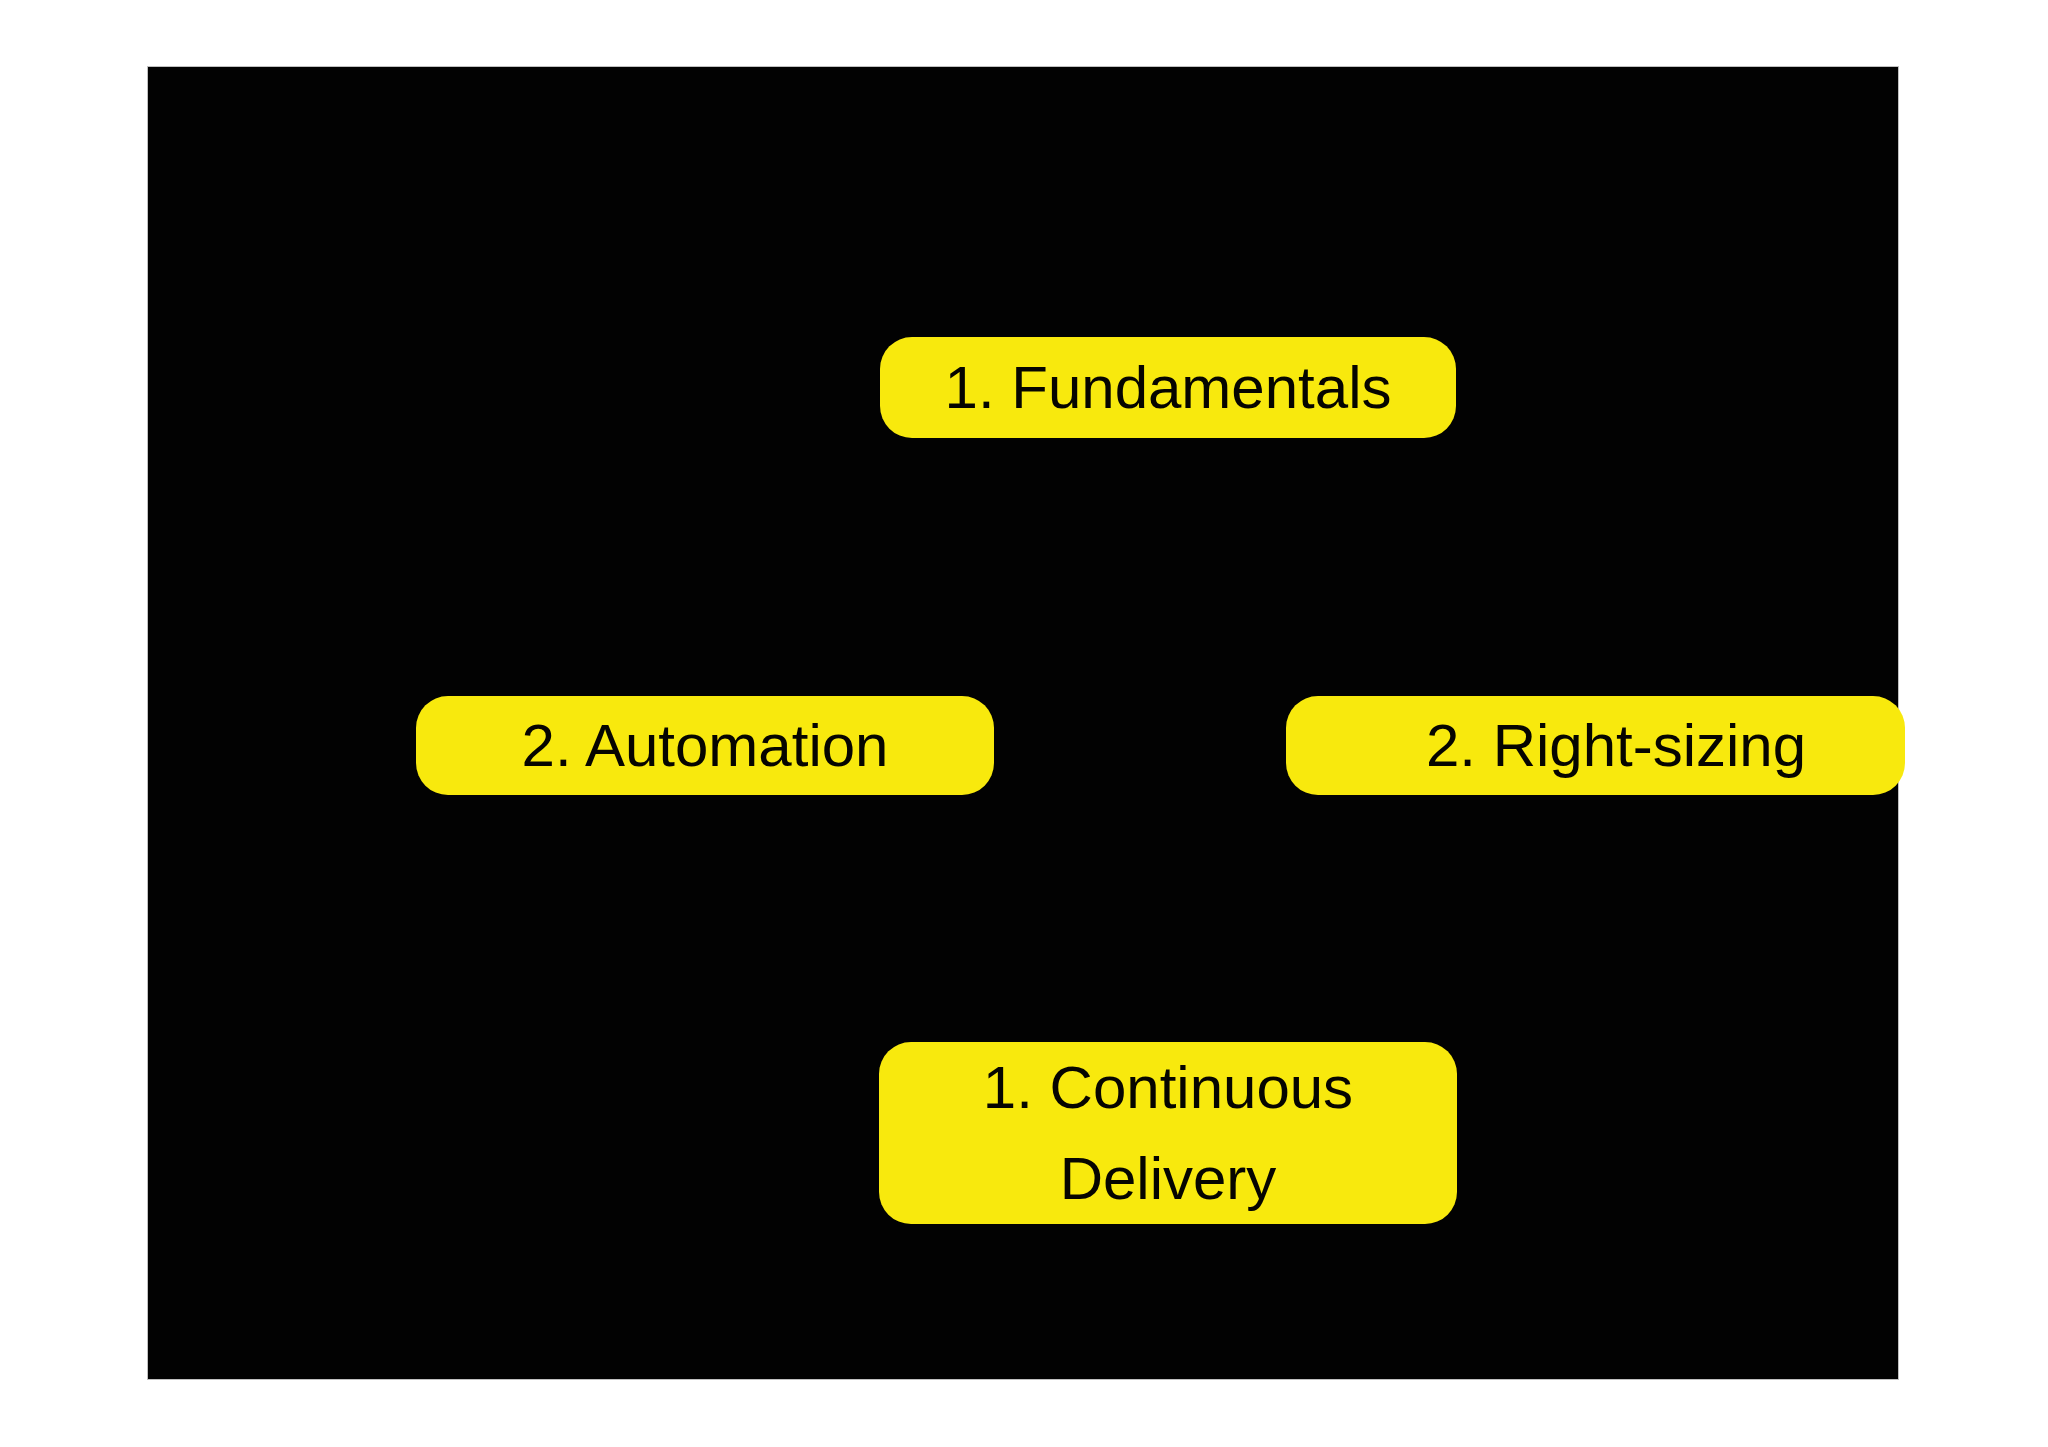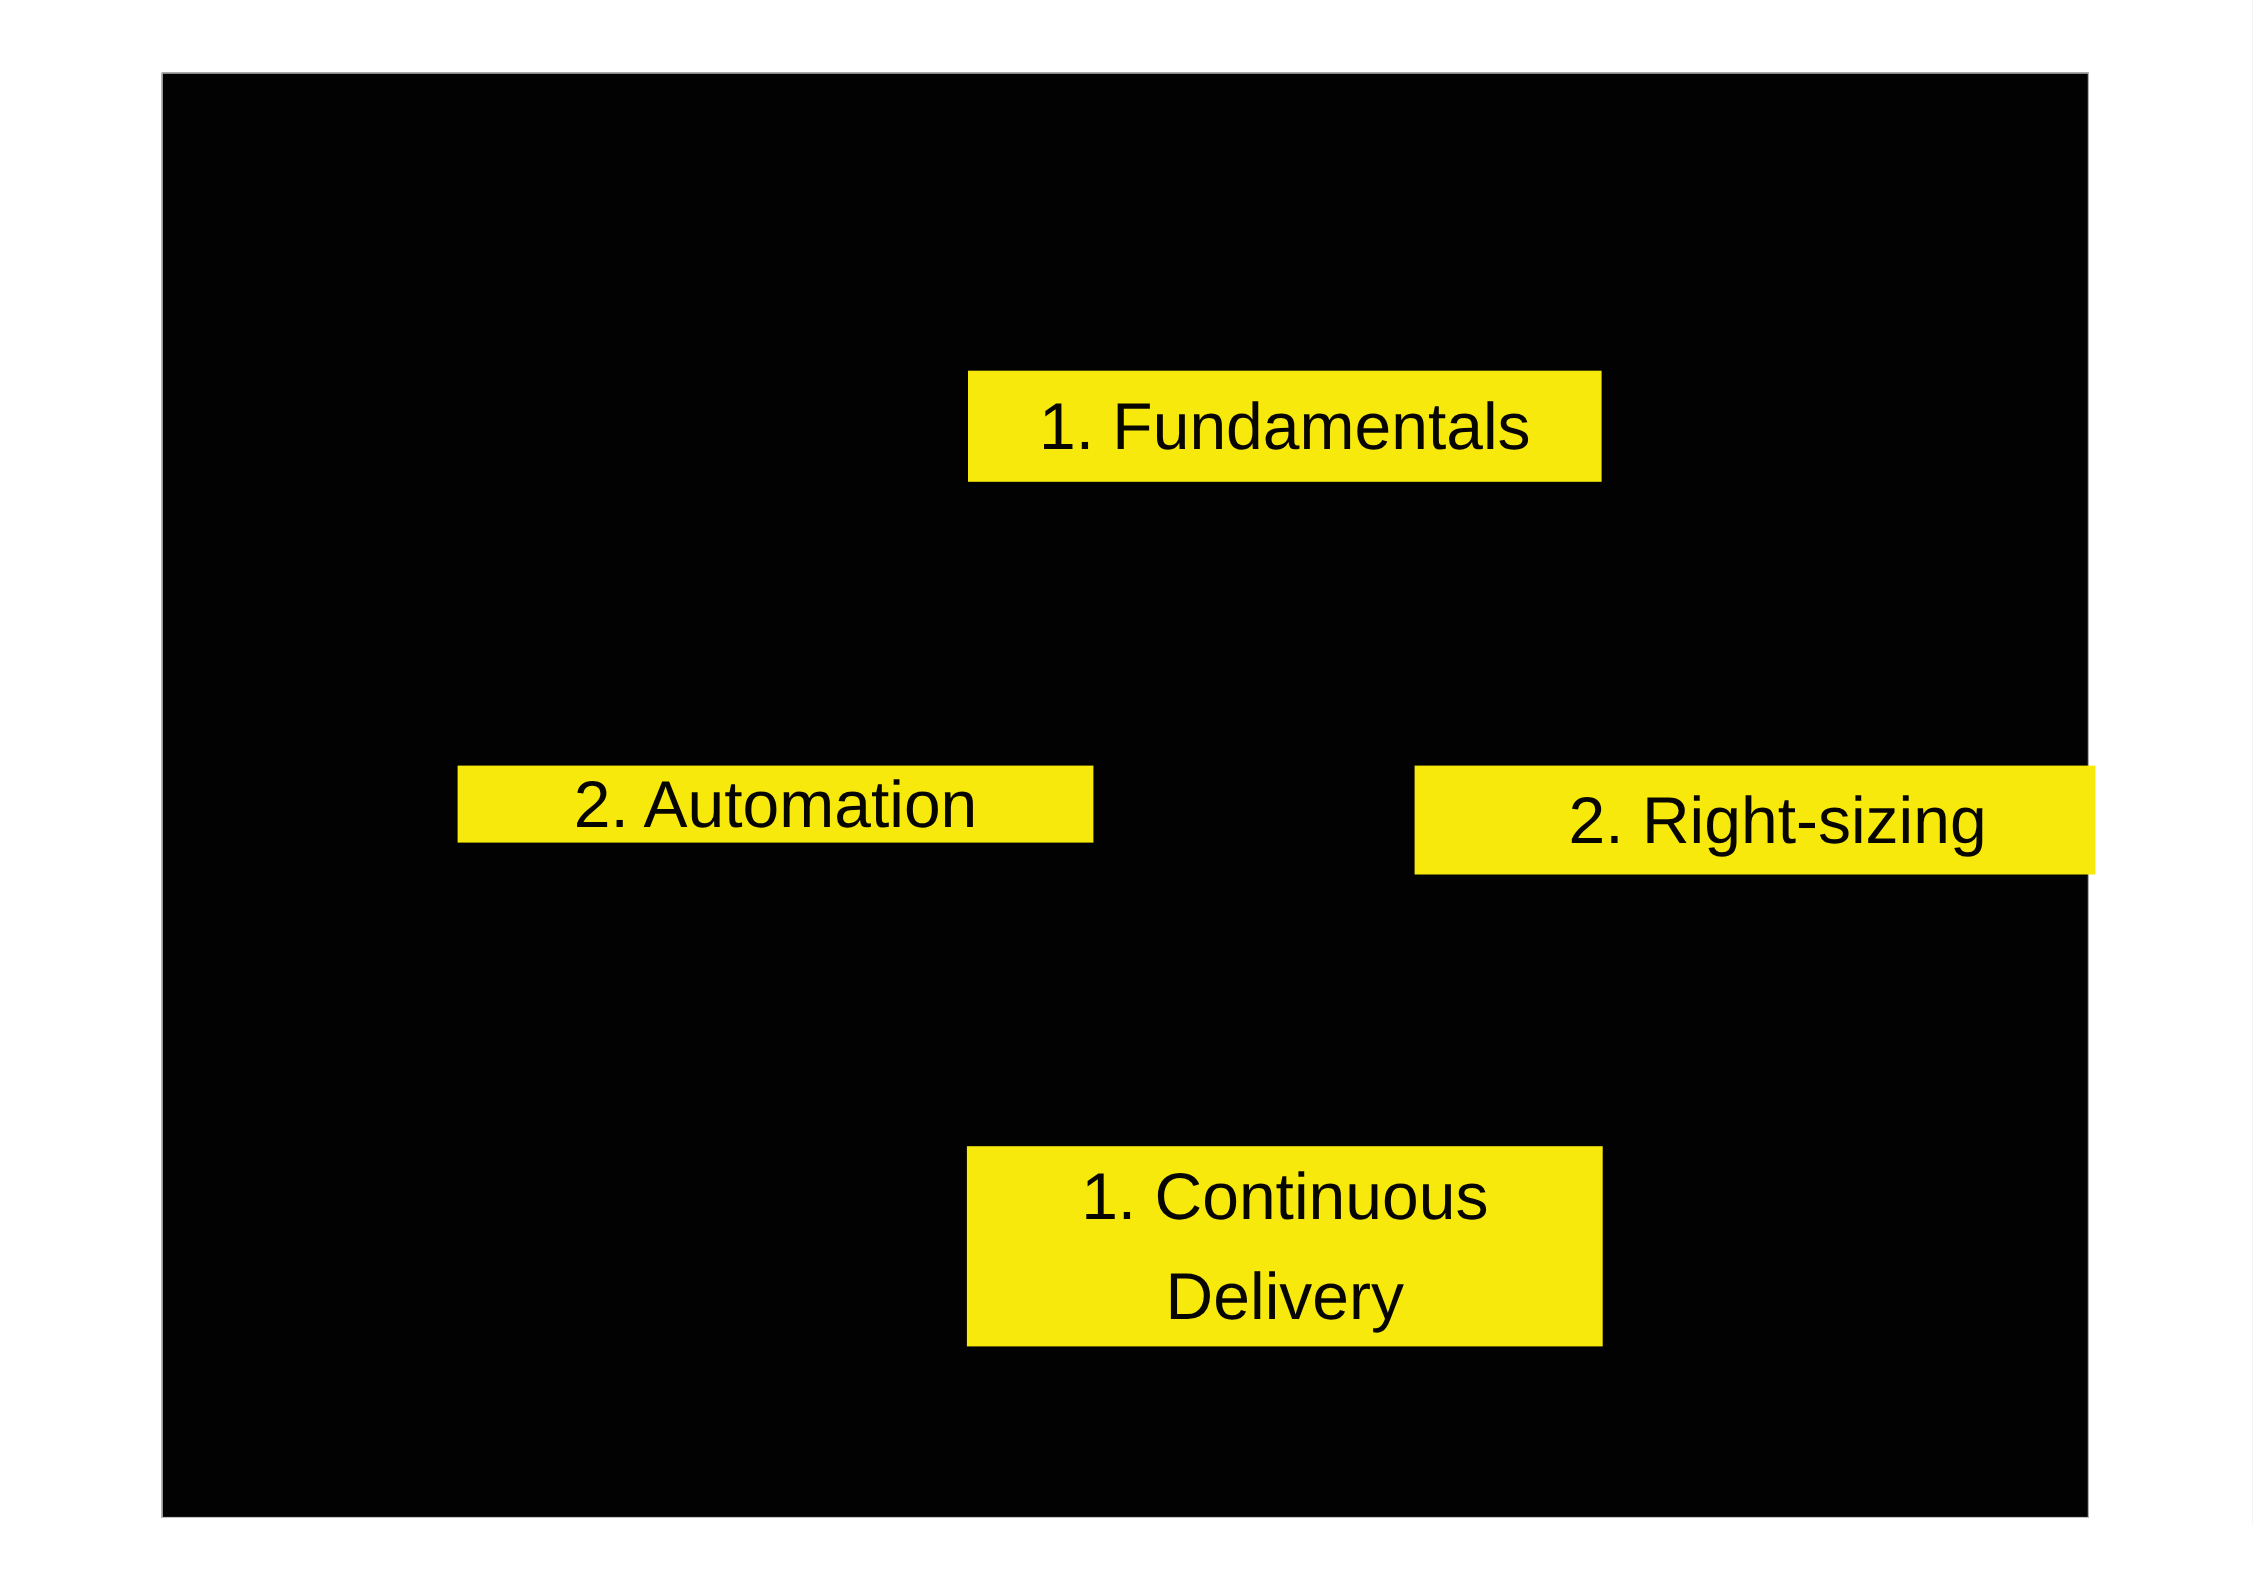--- a/index.html
+++ b/index.html
@@ -33,32 +33,33 @@
     position: absolute;
     background: var(--node-bg, #f8e90d);
     color: var(--node-text, #060500);
     display: flex;
     align-items: center;
     justify-content: center;
     text-align: center;
     font-size: 60px;
     line-height: 91px;
     font-weight: 400;
+    border-radius: 32px;
   }
   .node-fundamentals {
     left: 732px;
     top: 270px;
     width: 576px;
     height: 101px;
   }
   .node-automation {
     left: 268px;
     top: 629px;
     width: 578px;
-    height: 70px;
+    height: 99px;
     justify-content: center;
   }
   .node-right-sizing {
     left: 1138px;
     top: 629px;
     width: 578px;
     height: 99px;
     padding-left: 41px;
   }
   .node-continuous-delivery {

